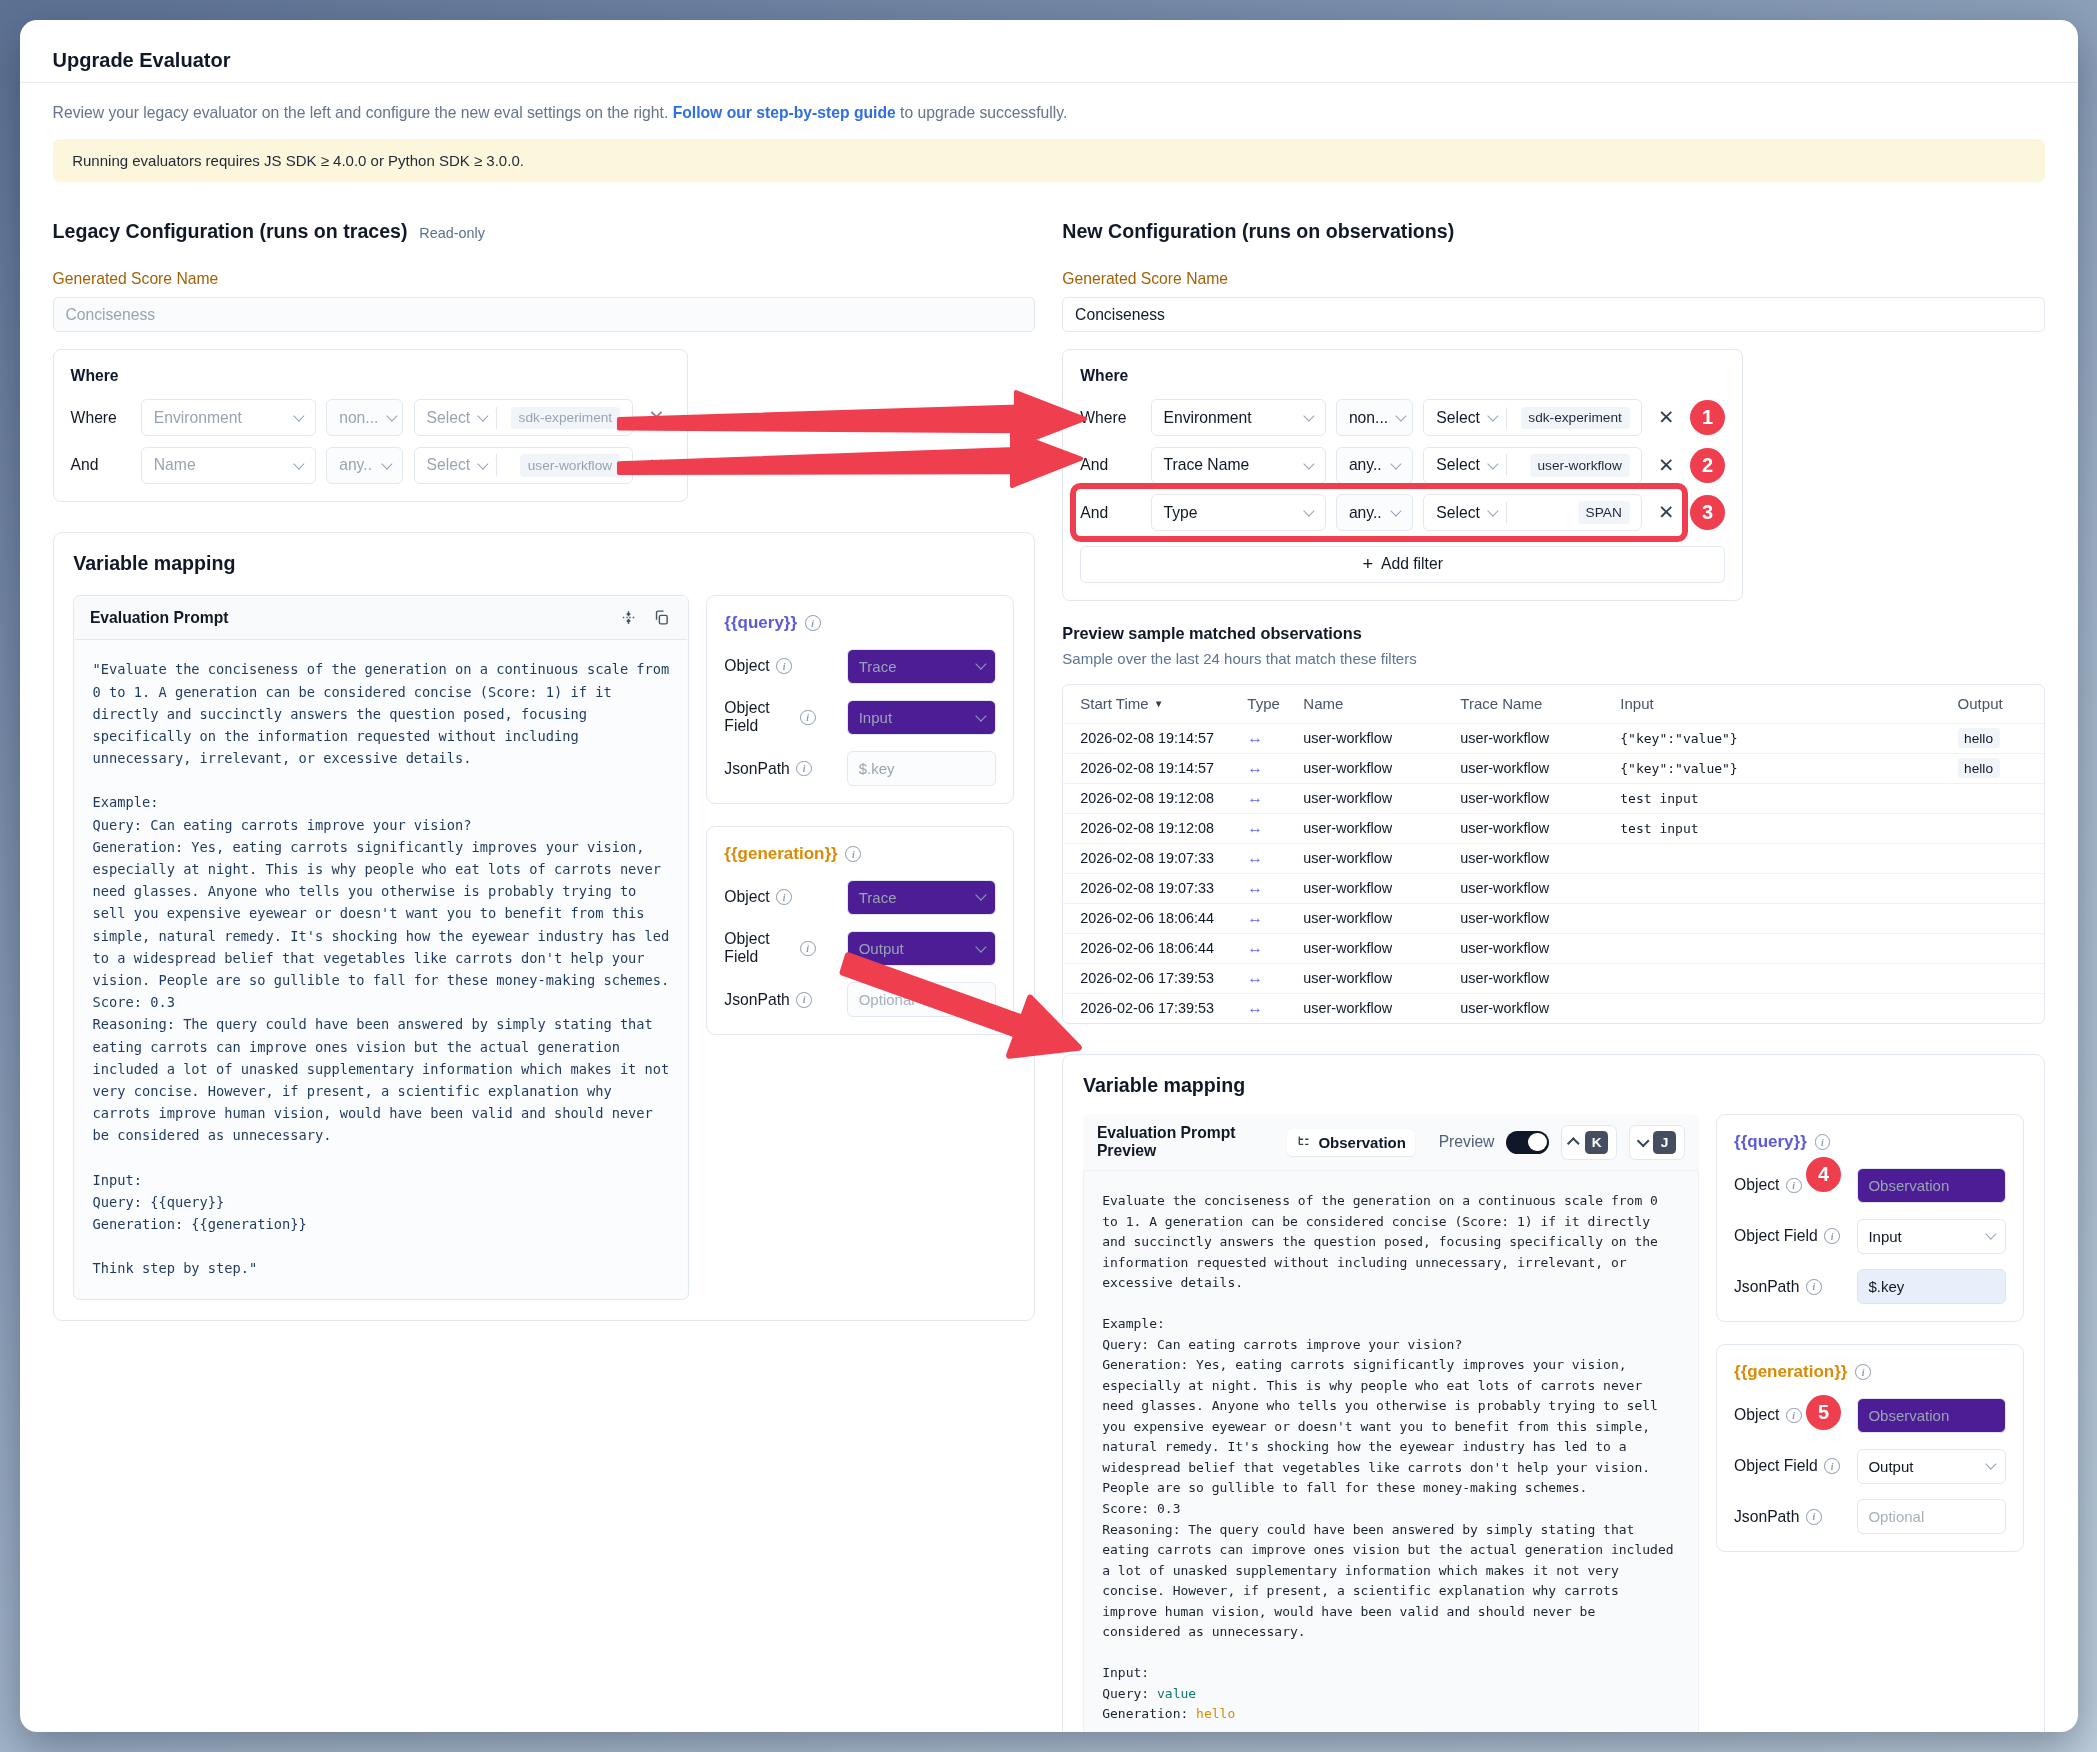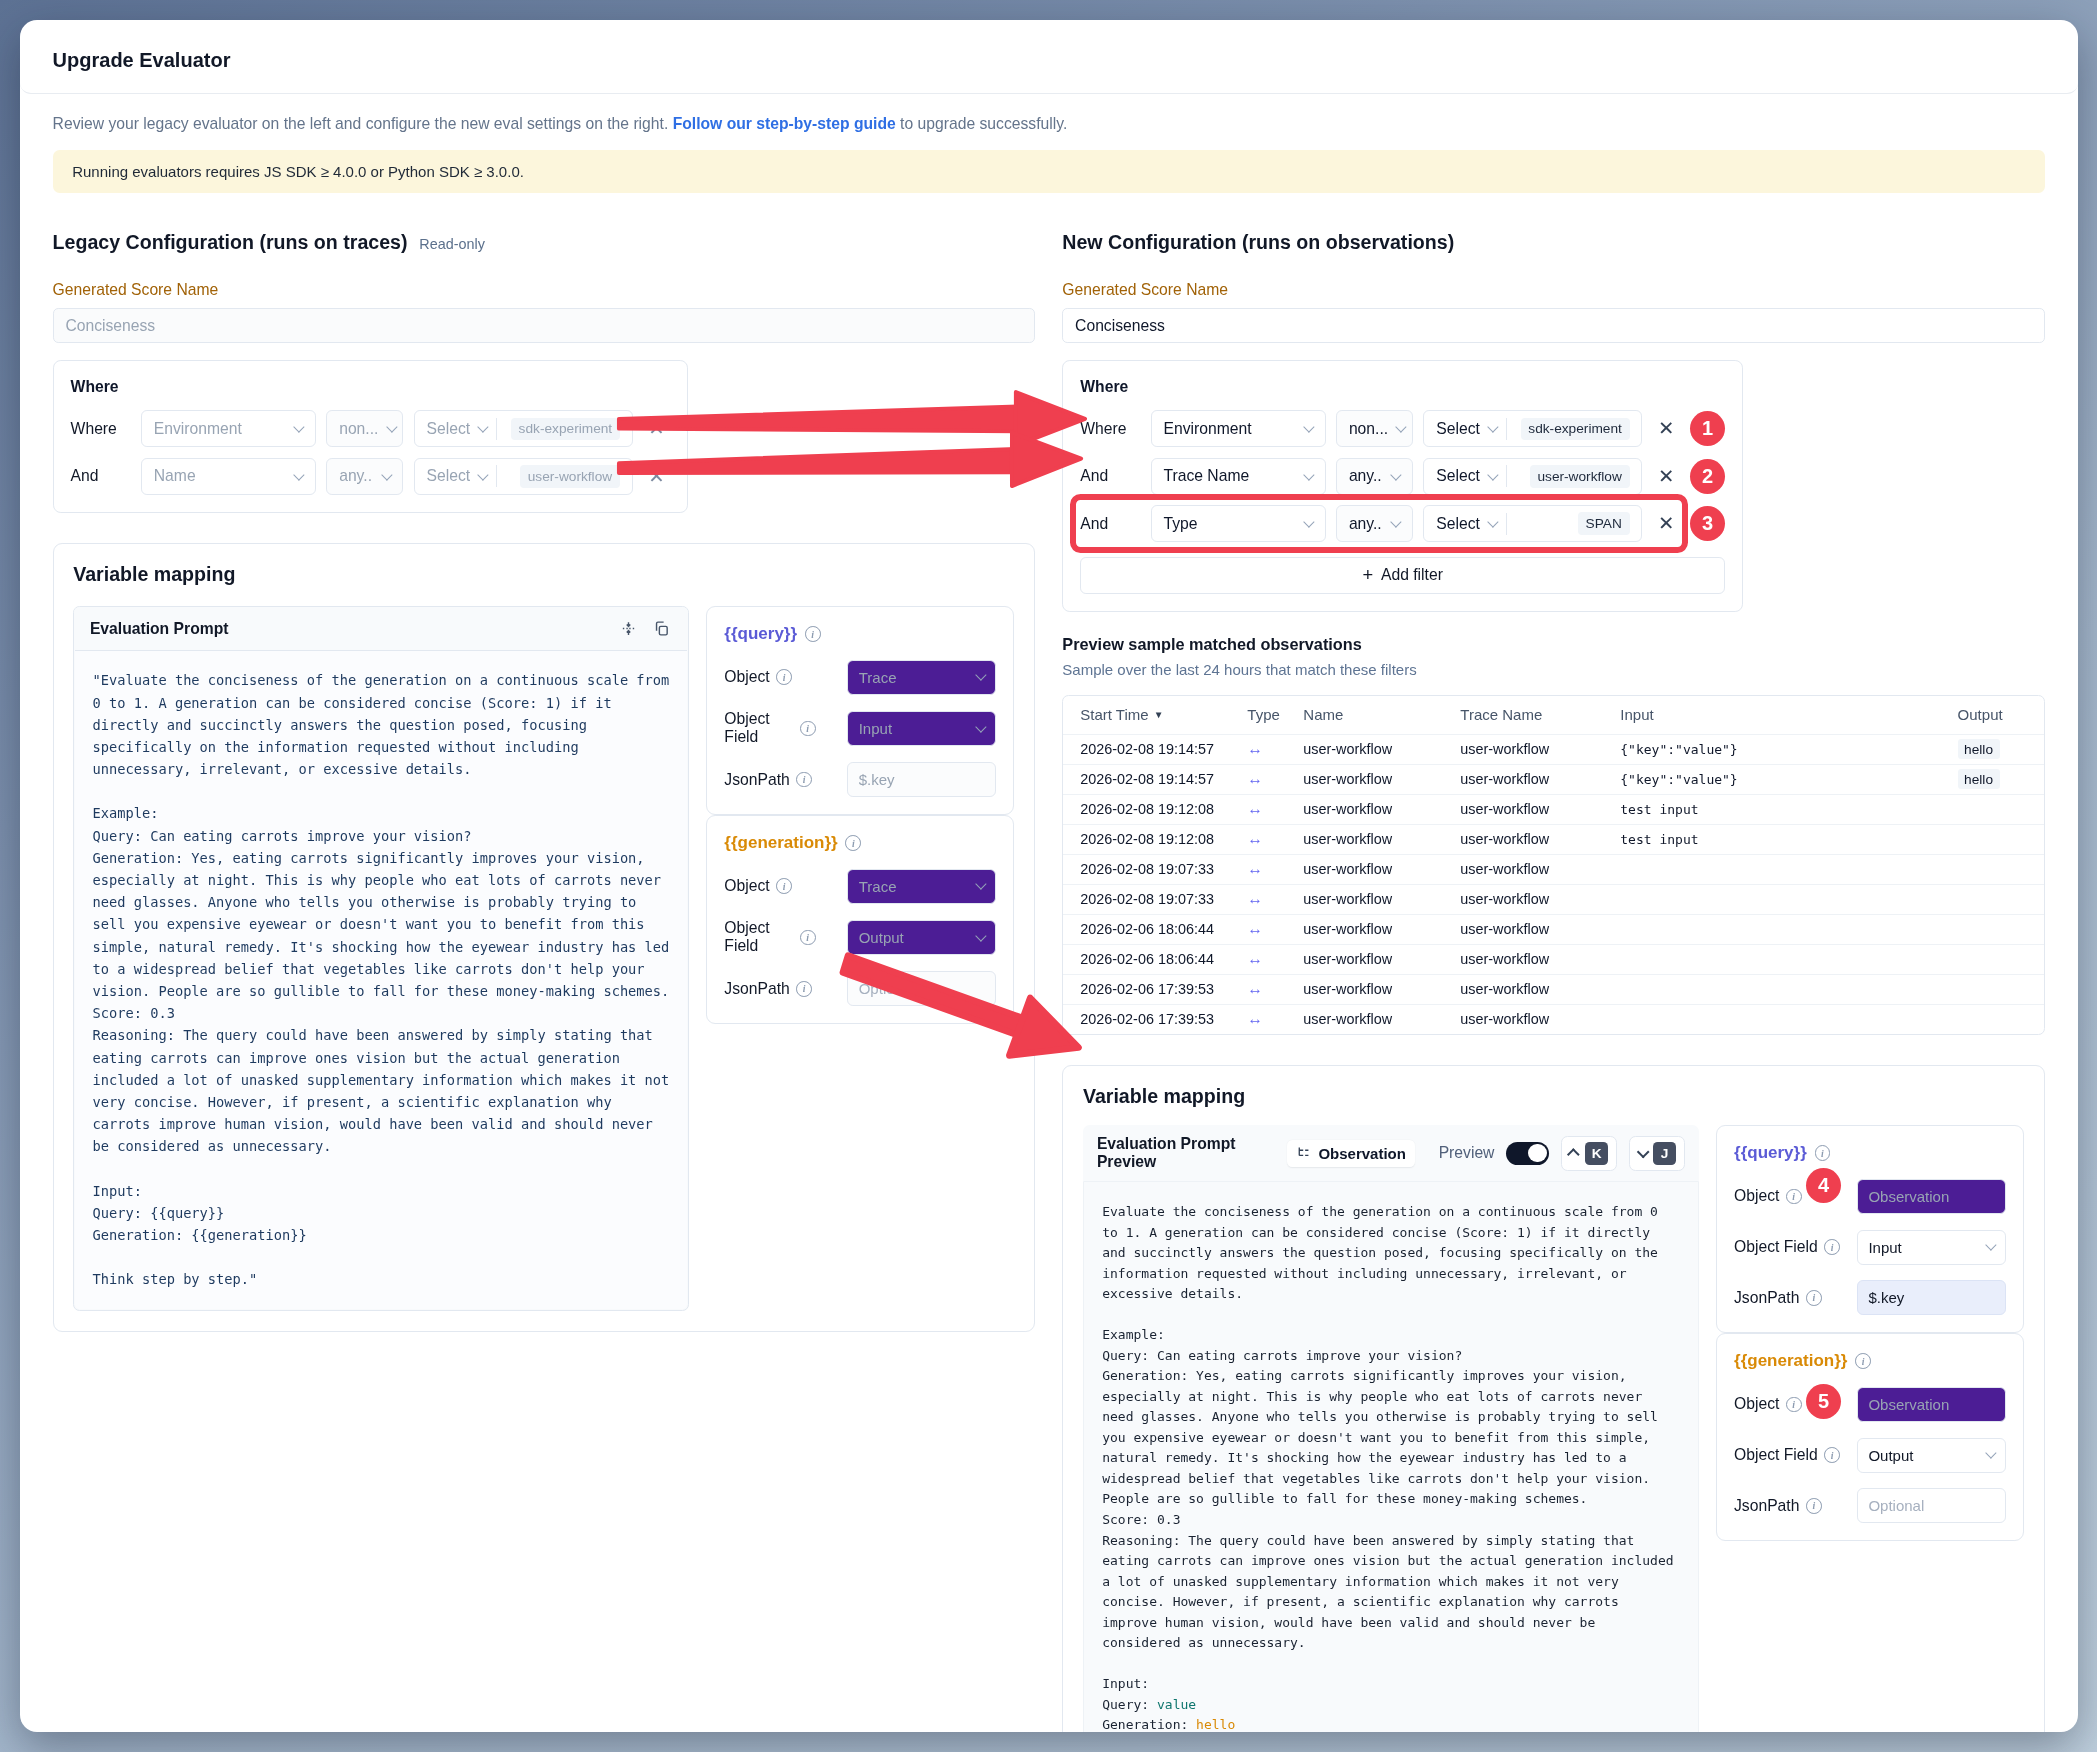--- a/index.html
+++ b/index.html
@@ -21,21 +21,21 @@
     font-family:"Liberation Sans", sans-serif;
     background:linear-gradient(150deg,#5d7294 0%,#7d91ae 28%,#a7bace 62%,#bfd0de 100%);
     color:var(--dark);
     position:relative;
   }
   .window{
     position:absolute;left:19.6px;top:19.6px;width:2058px;height:1712px;
     background:#fff;border-radius:17px;box-shadow:0 15.7px 46px rgba(15,23,42,.38);
     overflow:hidden;
   }
-  .titlebar{padding:29px 33px 21px 33px;border-bottom:0.7px solid #e8ecf1;border-radius:11px;}
+  .titlebar{padding:29px 33px 10px 33px;border-bottom:0.7px solid #e8ecf1;}
   .titlebar h1{font-size:20px;font-weight:700;color:#111827;}
   .intro{padding:21px 33px 0 33px;font-size:15.7px;color:var(--muted);}
   .intro a{color:var(--link);text-decoration:none;font-weight:600;}
   .banner{
     margin:17px 33px 0 33px;background:#fcf6dc;border-radius:6.5px;
     padding:13px 19.6px;font-size:15px;color:#1f2937;
   }
   .main{display:flex;gap:27.4px;padding:38px 33px 0 33px;align-items:flex-start;}
   .col{flex:1;min-width:0;position:relative;}
 
@@ -91,21 +91,21 @@
     background:var(--panel);padding:10.4px 15.7px;display:flex;align-items:center;gap:10.4px;
     font-size:15.7px;font-weight:600;color:#111827;
   }
   .prompt-head .spacer,.toolbar .spacer{flex:1;}
   .icon-btn{background:none;border:none;cursor:pointer;color:#475569;display:flex;align-items:center;padding:2.6px;}
   .prompt-body{
     border-top:0.7px solid var(--border);background:#fbfcfe;margin:0 1.3px 1.3px 1.3px;border-radius:0 0 5.2px 5.2px;
     padding:18.3px 17px;font-family:"DejaVu Sans Mono",monospace;font-size:13.7px;line-height:1.62;
     color:var(--code-navy);white-space:pre-wrap;word-break:break-word;
   }
-  .map-col{width:308px;flex:none;display:flex;flex-direction:column;}
+  .map-col{width:308px;flex:none;display:flex;flex-direction:column;gap:22px;}
   .map-card{border:0.7px solid var(--border);border-radius:9.1px;padding:17px;position:relative;background:#fff;}
   .map-title{font-size:17px;font-weight:700;display:flex;align-items:center;gap:7.8px;}
   .map-title.indigo{color:var(--indigo);}
   .map-title.orange{color:var(--orange);}
   .map-row{display:flex;align-items:center;margin-top:15.7px;gap:7.8px;}
   .map-label{font-size:15.7px;color:#111827;display:flex;align-items:center;gap:6.5px;flex:1;}
   .map-field{
     width:149px;height:35px;border:0.7px solid var(--border);border-radius:5.9px;display:flex;align-items:center;
     justify-content:space-between;padding:0 10.4px;font-size:15px;flex:none;background:#fff;color:#111827;
   }

